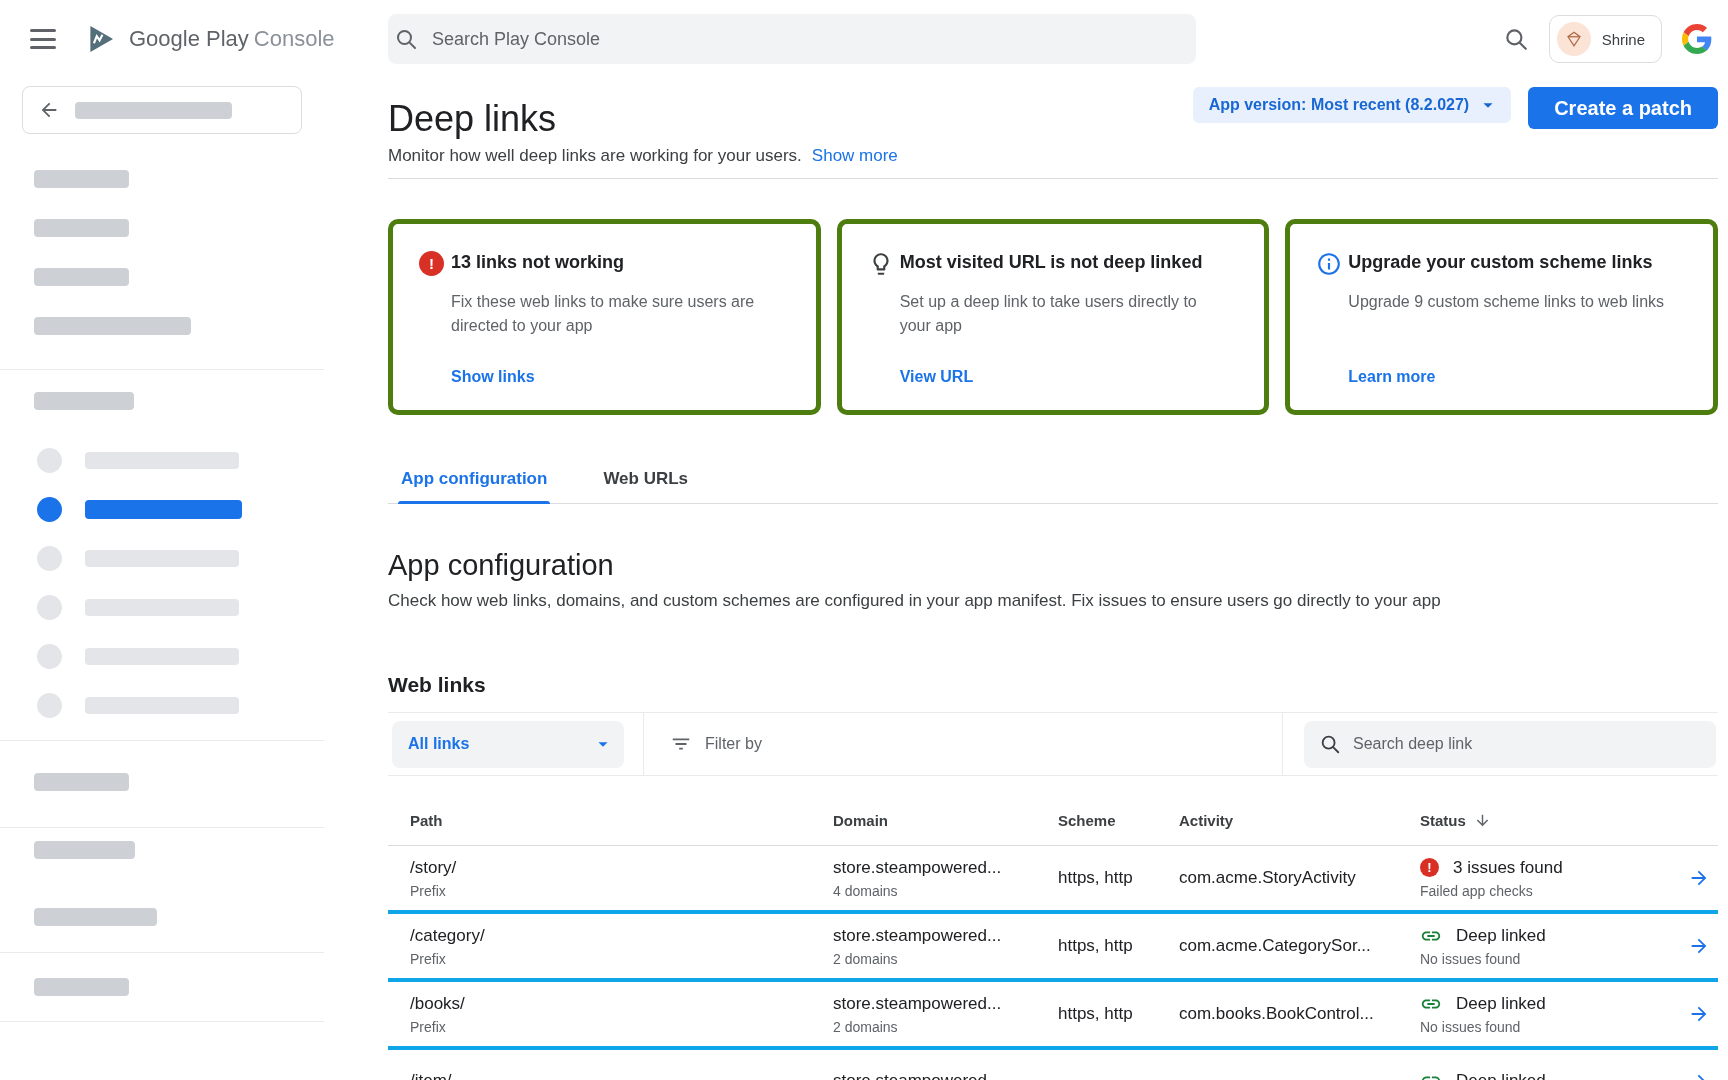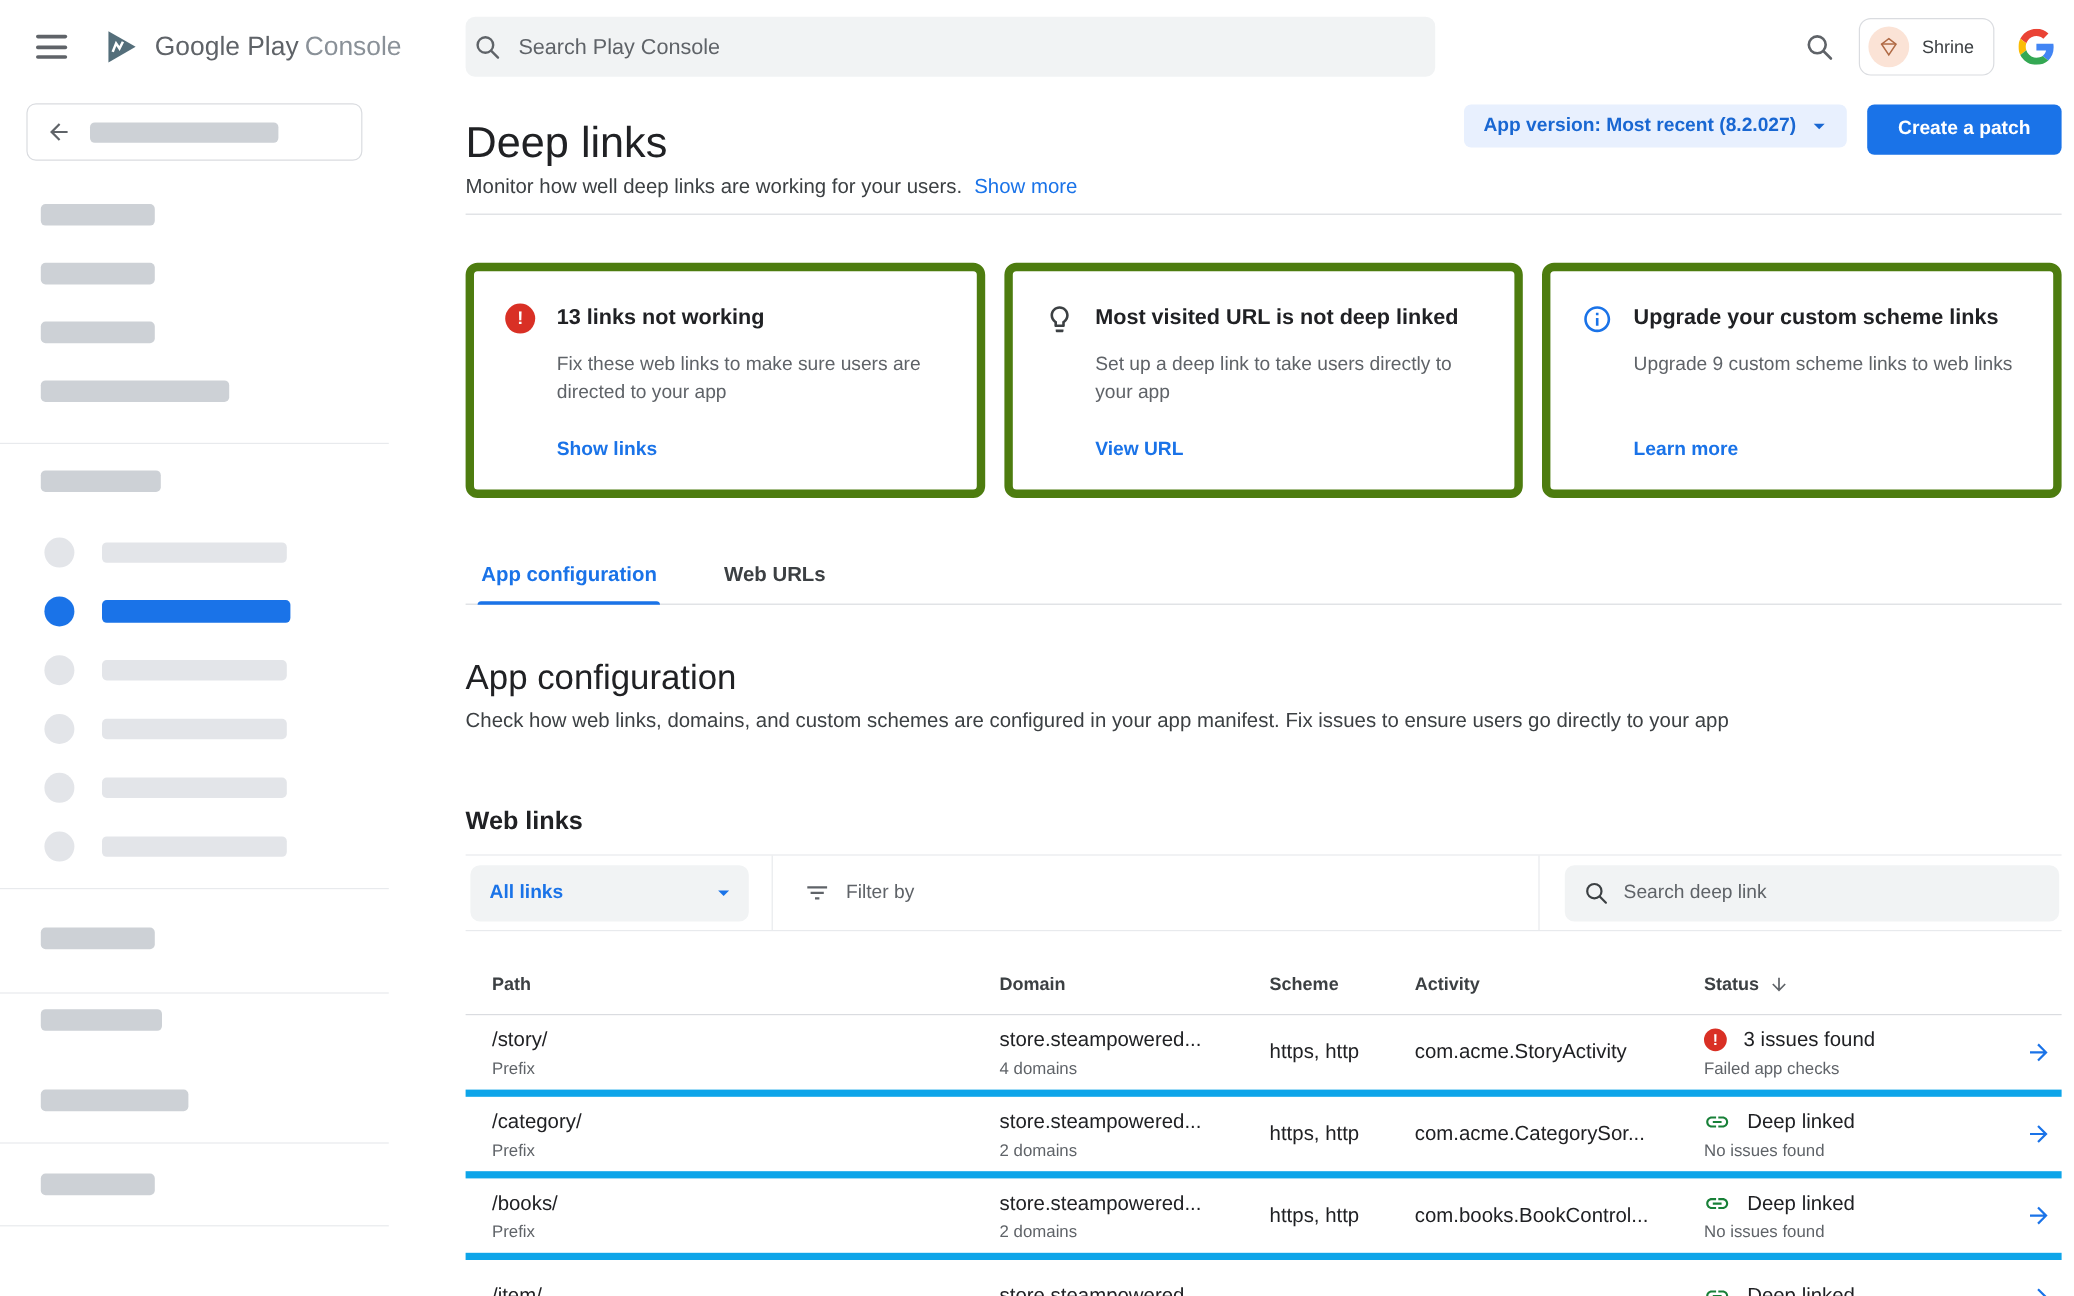--- a/index.html
+++ b/index.html
@@ -36,26 +36,26 @@
   .circle-row.selected .sk-circle { background:#1a73e8; }
   .circle-row.selected .sk-circle-bar { background:#1a73e8; width:157px; height:19px; }
 
   
   .main { position:absolute; left:388px; top:78px; width:1330px; }
   .page-title { margin-top:20px; font-size:36px; line-height:42px; font-weight:400; color:#202124; }
   .subtitle-row { margin-top:6px; font-size:17px; line-height:20px; color:#3c4043; display:flex; gap:10px; }
   .link { color:#1a73e8; cursor:pointer; }
   .header-actions { position:absolute; top:9px; right:0; display:flex; gap:17px; }
   .chip-btn { height:36px; background:#e8f0fe; color:#1967d2; border:none; border-radius:6px; font-size:16px; font-weight:700; padding:0 12px 0 16px; display:flex; align-items:center; gap:8px; cursor:pointer; font-family:inherit; }
-  .primary-btn { height:42px; background:#1a73e8; color:#fff; border:none; border-radius:6px; font-size:16px; font-weight:600; padding:0 26px; cursor:pointer; font-family:inherit; }
+  .primary-btn { height:42px; background:#1a73e8; color:#fff; border:none; border-radius:6px; font-size:20px; font-weight:600; padding:0 26px; cursor:pointer; font-family:inherit; }
   .main-divider { height:1px; background:#dadce0; margin-top:12px; }
 
   
   .cards { display:flex; gap:16px; margin-top:40px; }
-  .card { flex:1; border:7px solid #4d7c0f; border-radius:10px; height:196px; padding:26px 26px 24px 26px; display:flex; gap:17px; background:#fff;justify-content:space-between; }
+  .card { flex:1; border:5px solid #4d7c0f; border-radius:10px; height:196px; padding:26px 26px 24px 26px; display:flex; gap:6px; background:#fff;justify-content:space-between; }
   .card-icon { width:26px; flex:none; padding-top:1px; }
   .card-content { display:flex; flex-direction:column; flex:1; }
   .card-title { font-size:18px; font-weight:600; color:#202124; line-height:25px; }
   .card-body { margin-top:15px; font-size:16px; line-height:24px; color:#5f6368; max-width:330px; }
   .card-action { margin-top:auto; font-size:16px; font-weight:600; color:#1a73e8; cursor:pointer; }
   .badge-error { border-radius:50%; background:#d93025; color:#fff; display:flex; align-items:center; justify-content:center; font-weight:700; }
   .badge-error.lg { width:25px; height:25px; font-size:15px; }
   .badge-error.sm { width:19px; height:19px; font-size:13px; flex:none; }
   .badge-error::before { content:"!"; }
 
@@ -80,21 +80,21 @@
   .filter-by { display:flex; align-items:center; gap:13px; margin-left:26px; color:#5f6368; font-size:16px; cursor:pointer; }
   .toolbar-spacer { flex:1; }
   .dl-search { margin-left:21px; margin-right:2px; width:412px; height:47px; background:#f1f3f4; border-radius:8px; display:flex; align-items:center; gap:12px; padding:0 15px; }
   .dl-search input { border:none; background:transparent; outline:none; font-size:16px; color:#202124; flex:1; font-family:inherit; }
   .dl-search input::placeholder { color:#5f6368; opacity:1; }
 
   
   .tgrid { display:grid; grid-template-columns:423px 225px 121px 241px 1fr 56px; padding-left:22px; padding-right:8px; }
   .thead { margin-top:36px; padding-bottom:16px; border-bottom:1px solid #dadce0; color:#3c4043; font-size:15px; font-weight:600; align-items:end; }
   .status-head { display:flex; align-items:center; gap:8px; cursor:pointer; }
-  .trow { height:68px; align-items:center; border-bottom:6px solid #0ea5e9; cursor:pointer; }
+  .trow { height:68px; align-items:center; border-bottom:4px solid #0ea5e9; cursor:pointer; }
   .cell-main { font-size:17px; line-height:22px; color:#202124; }
   .cell-sub { margin-top:3px; font-size:14px; line-height:18px; color:#5f6368; }
   .status-line { display:flex; align-items:center; gap:14px; }
   .row-arrow { display:flex; justify-content:flex-end; }
   svg { display:block; }
 </style>
 </head>
 <body>
 
 <div class="app">

